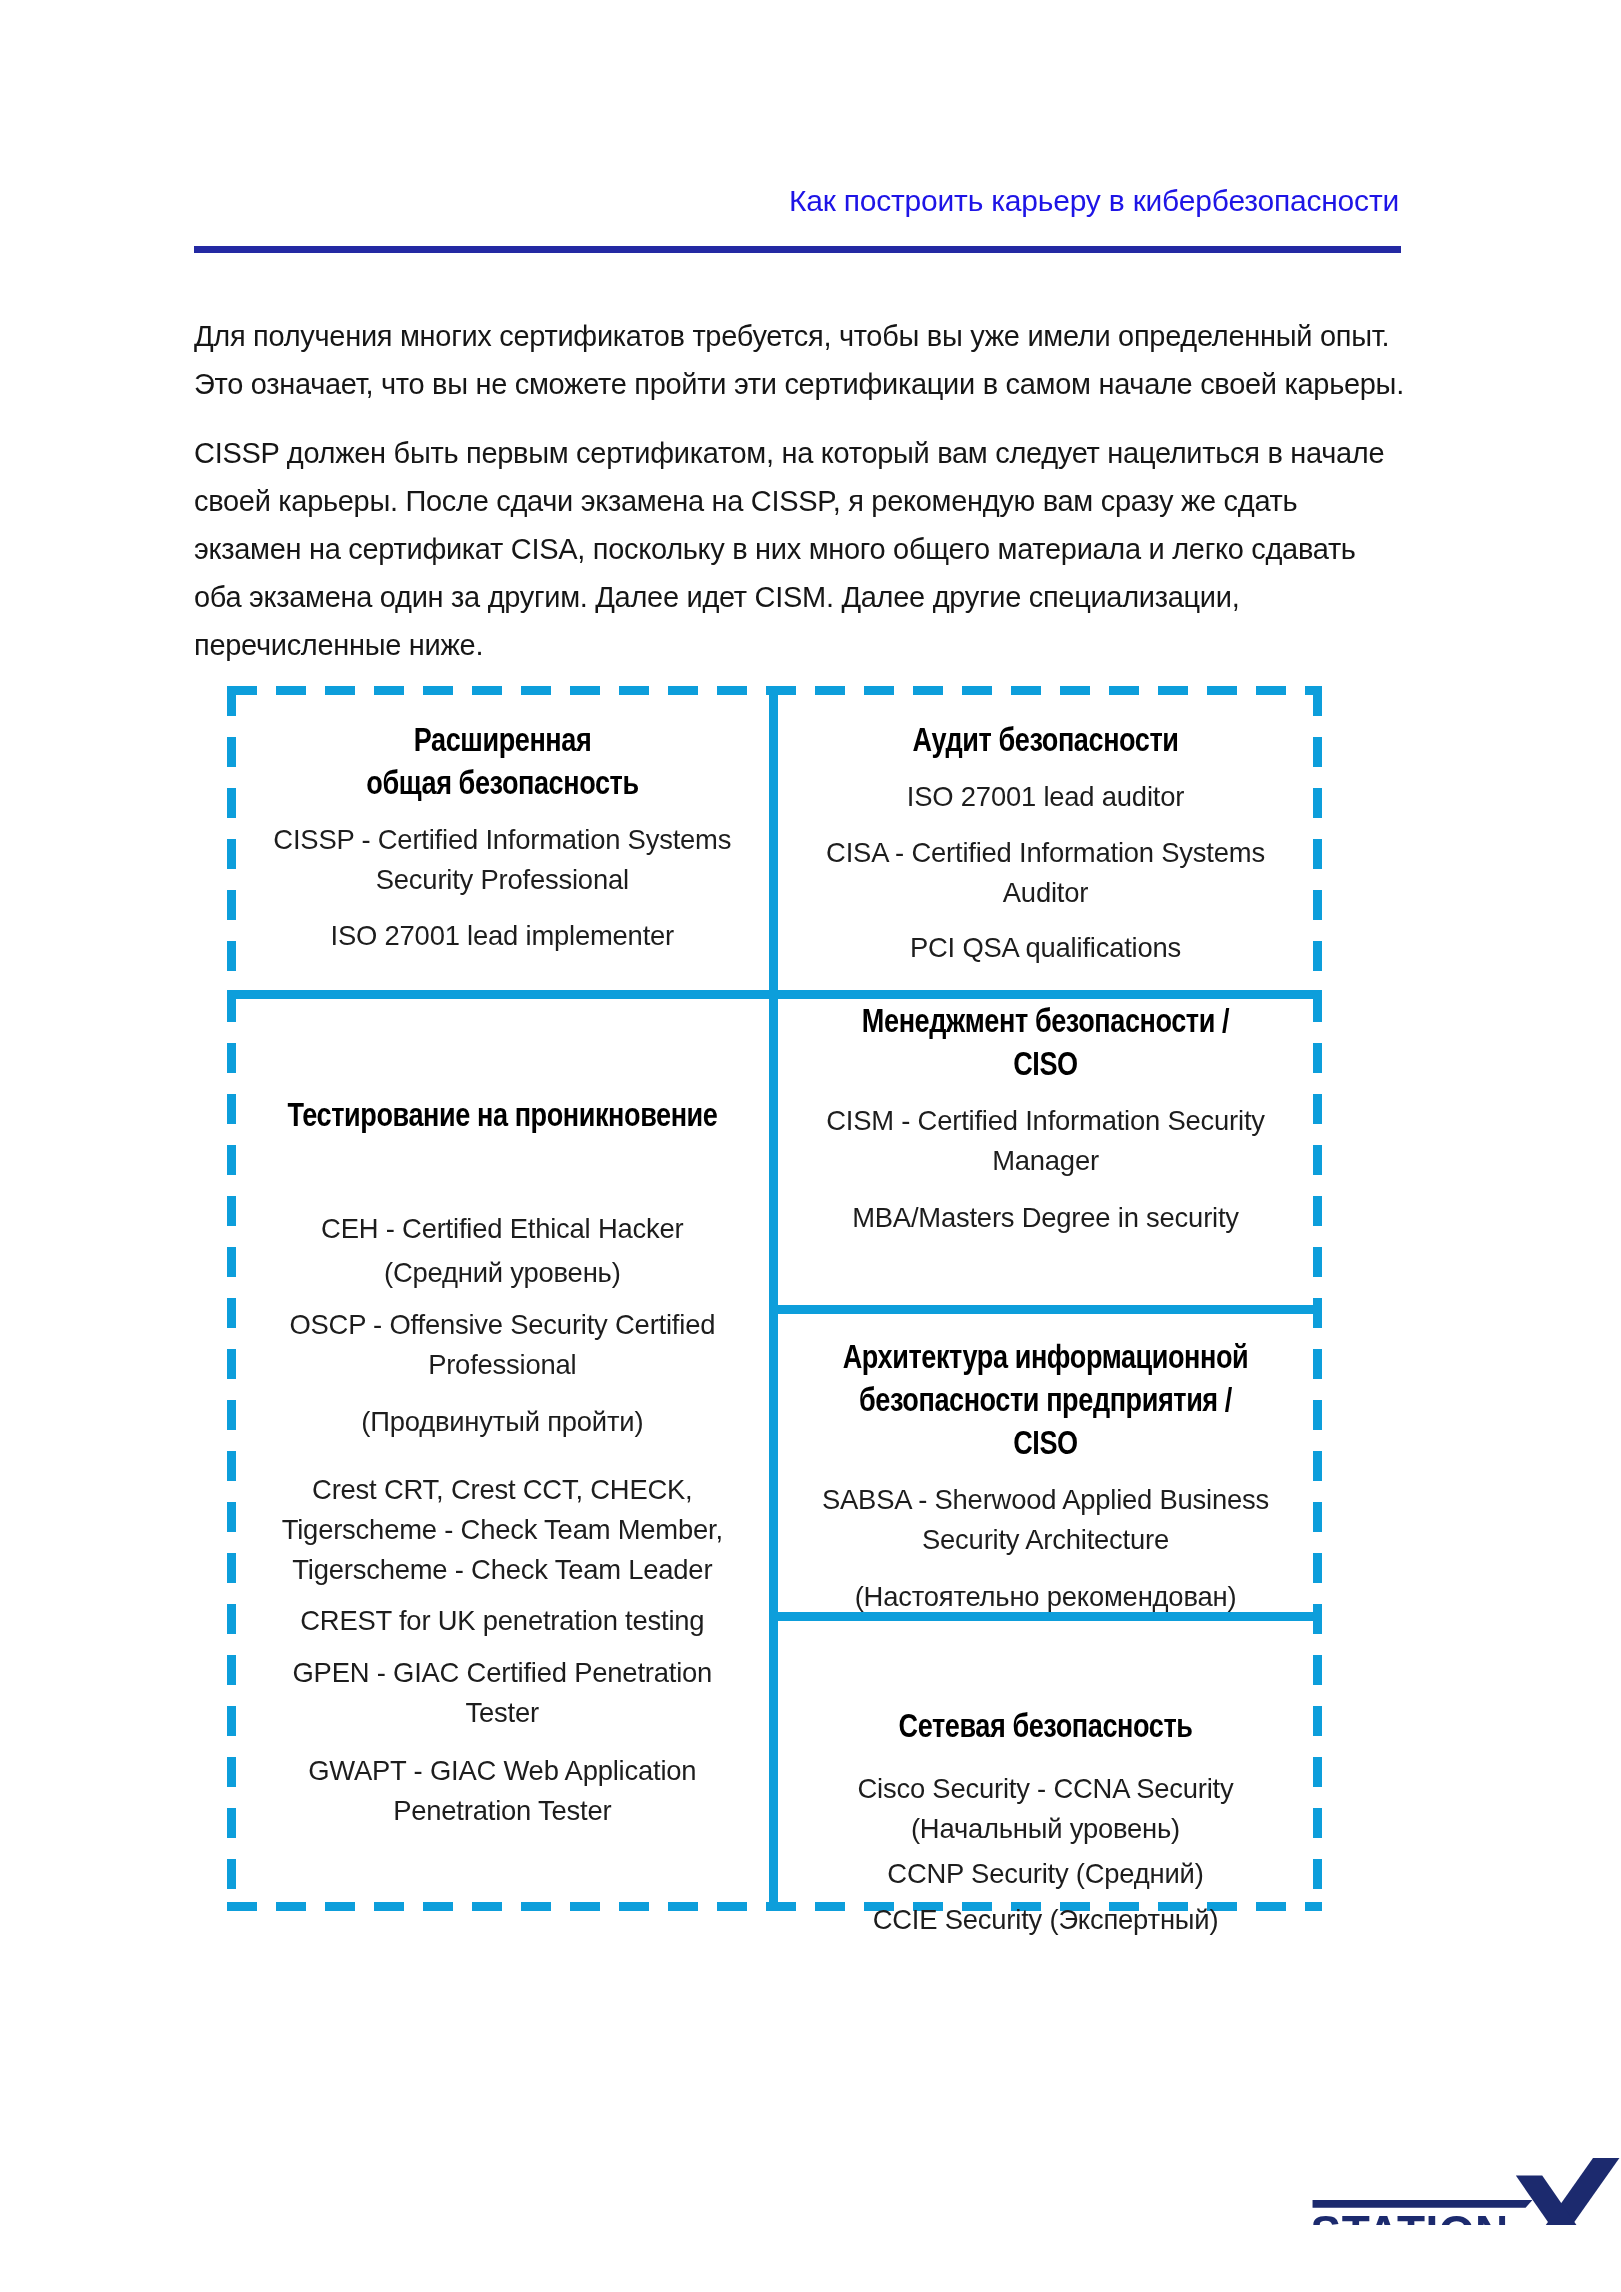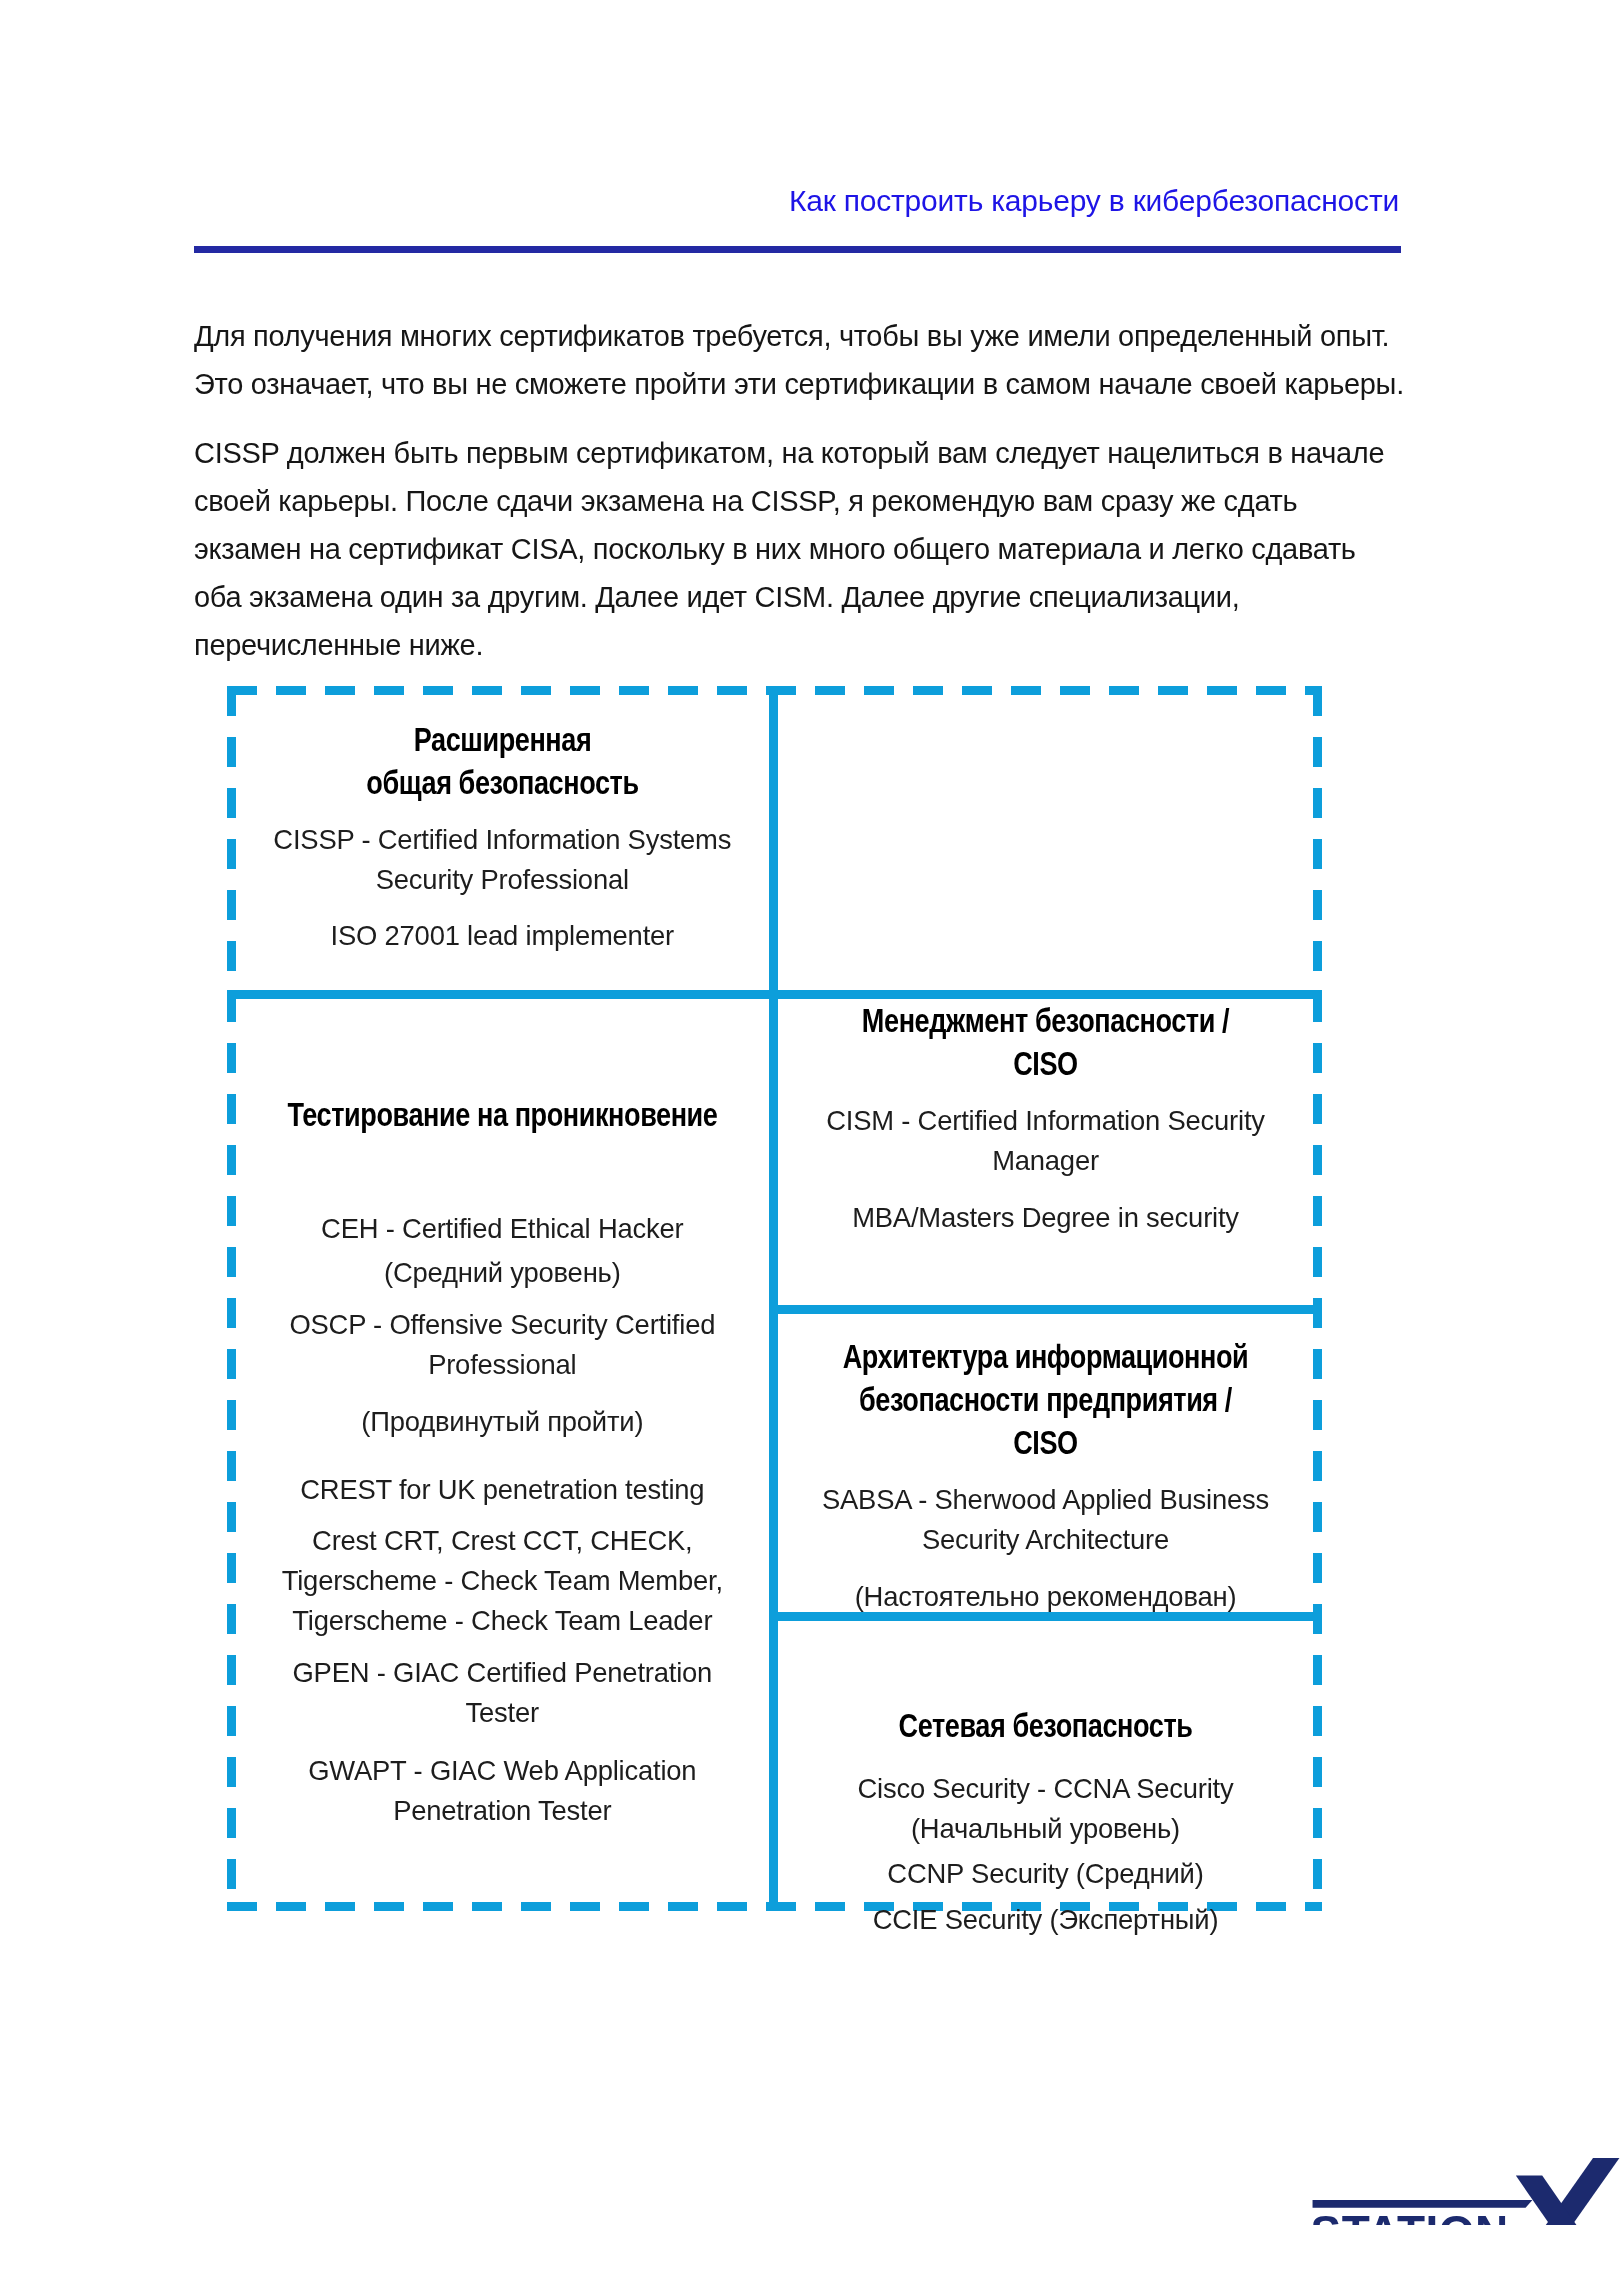--- a/index.html
+++ b/index.html
@@ -163,32 +163,39 @@
     <div class="h-right3"></div>
 
     <div class="cell cell-tl">
       <div class="cell-title">Расширенная
 общая безопасность</div>
       <div class="cert">CISSP - Certified Information Systems
 Security Professional</div>
       <div class="cert">ISO 27001 lead implementer</div>
     </div>
 
+    <div class="cell cell-tr">
+      <div class="cell-title">Аудит безопасности</div>
+      <div class="cert">ISO 27001 lead auditor</div>
+      <div class="cert">CISA - Certified Information Systems
+Auditor</div>
+      <div class="cert">PCI QSA qualifications</div>
+    </div>
 
     <div class="cell cell-bl">
       <div class="cell-title">Тестирование на проникновение</div>
       <div class="cert mb4">CEH - Certified Ethical Hacker</div>
       <div class="cert mb12">(Средний уровень)</div>
       <div class="cert mb18">OSCP - Offensive Security Certified
 Professional</div>
       <div class="cert mb28">(Продвинутый пройти)</div>
-      <div class="cert mb12">CREST for UK penetration testing</div>
       <div class="cert mb12">Crest CRT, Crest CCT, CHECK,
 Tigerscheme - Check Team Member,
 Tigerscheme - Check Team Leader</div>
+      <div class="cert mb12">CREST for UK penetration testing</div>
       <div class="cert mb18">GPEN - GIAC Certified Penetration
 Tester</div>
       <div class="cert">GWAPT - GIAC Web Application
 Penetration Tester</div>
     </div>
 
     <div class="cell cell-r2">
       <div class="cell-title">Менеджмент безопасности / CISO</div>
       <div class="cert mb18">CISM - Certified Information Security
 Manager</div>

